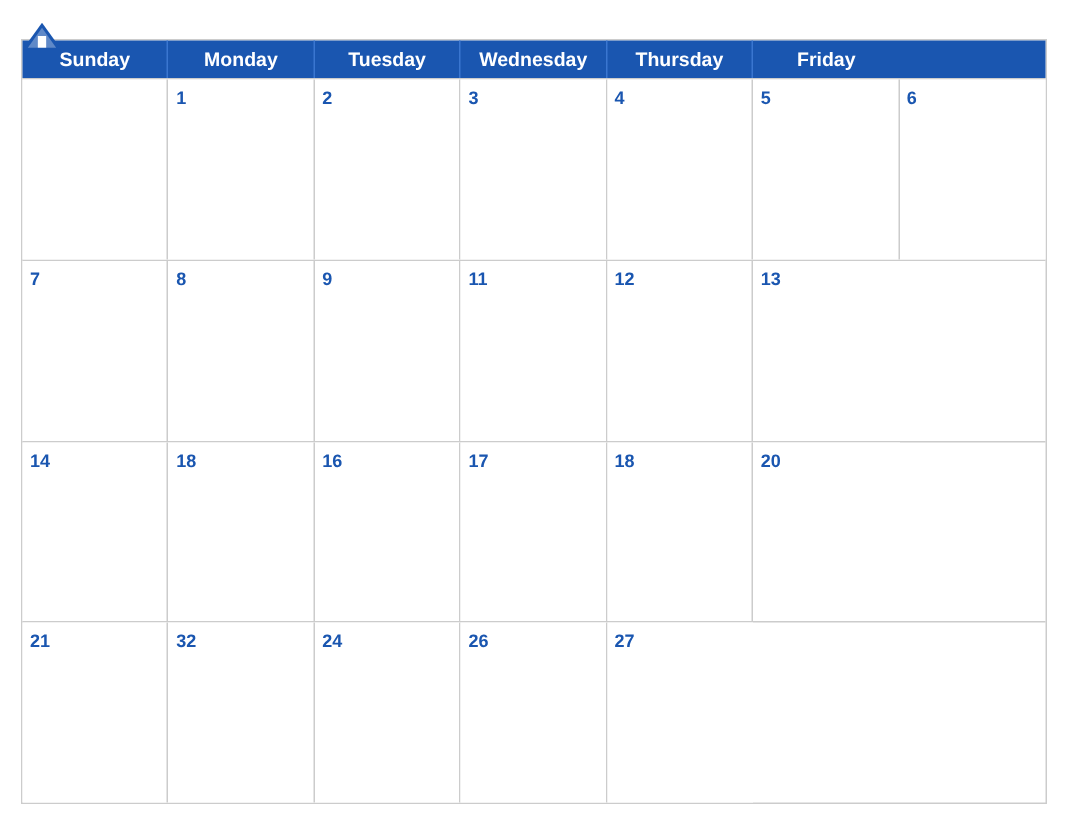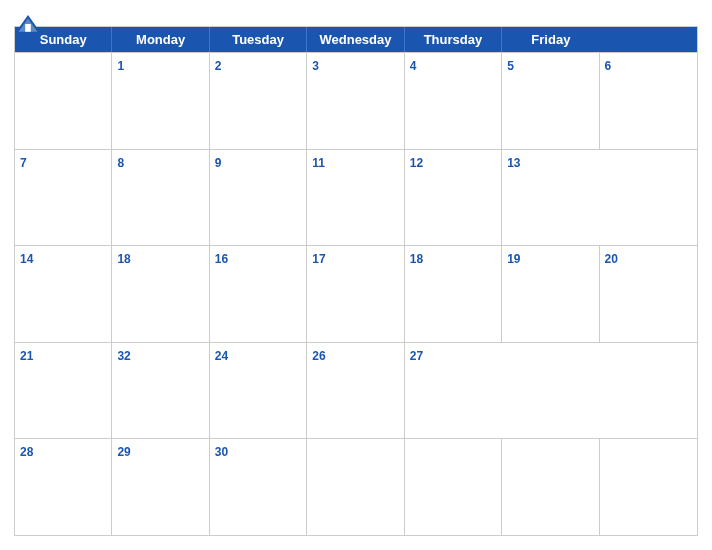--- a/index.html
+++ b/index.html
@@ -162,34 +162,24 @@
           <div class="day-cell"><span class="day-number">11</span></div>
           <div class="day-cell"><span class="day-number">12</span></div>
           <div class="day-cell"><span class="day-number">13</span></div>
         </div>
         <div class="week-row">
           <div class="day-cell"><span class="day-number">14</span></div>
           <div class="day-cell"><span class="day-number">18</span></div>
           <div class="day-cell"><span class="day-number">16</span></div>
           <div class="day-cell"><span class="day-number">17</span></div>
           <div class="day-cell"><span class="day-number">18</span></div>
-          <div class="day-cell"><span class="day-number">19</span></div>
           <div class="day-cell"><span class="day-number">20</span></div>
         </div>
         <div class="week-row">
           <div class="day-cell"><span class="day-number">21</span></div>
           <div class="day-cell"><span class="day-number">32</span></div>
           <div class="day-cell"><span class="day-number">24</span></div>
           <div class="day-cell"><span class="day-number">26</span></div>
           <div class="day-cell"><span class="day-number">27</span></div>
         </div>
-        <div class="week-row">
-          <div class="day-cell"><span class="day-number">28</span></div>
-          <div class="day-cell"><span class="day-number">29</span></div>
-          <div class="day-cell"><span class="day-number">30</span></div>
-          <div class="day-cell empty"><span class="day-number"></span></div>
-          <div class="day-cell empty"><span class="day-number"></span></div>
-          <div class="day-cell empty"><span class="day-number"></span></div>
-          <div class="day-cell empty"><span class="day-number"></span></div>
-        </div>
       </div>
   </div>
 </div>
 
 </body></html>

